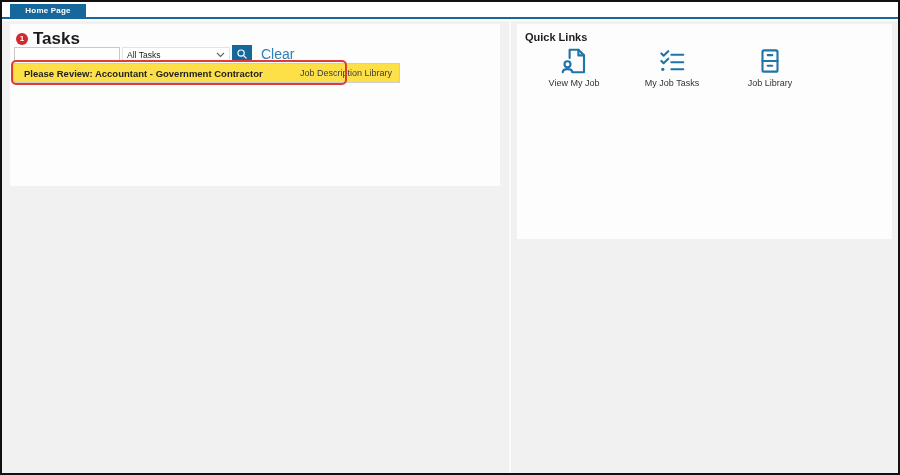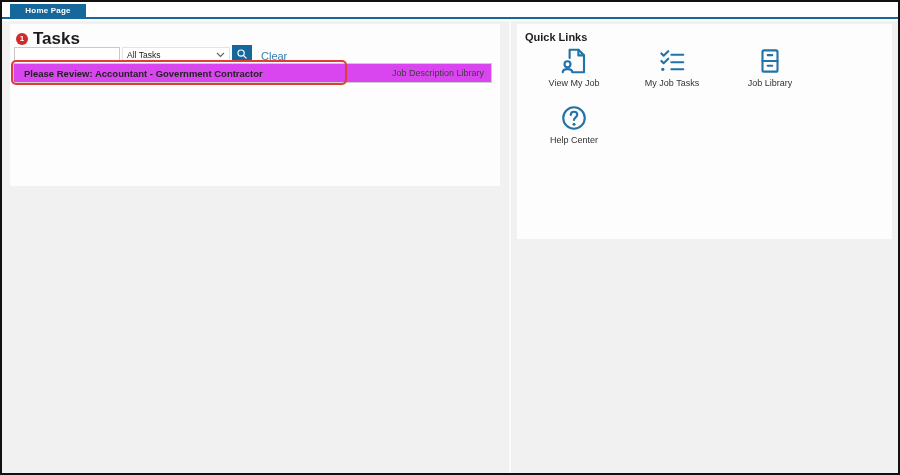--- a/index.html
+++ b/index.html
@@ -42,26 +42,26 @@
   .select-box {
     width:108px; height:15px; margin-left:2px; background:#fff;
     border:1px solid #e3e3e3; display:flex; align-items:center;
     justify-content:space-between; padding:0 4px; cursor:pointer;
   }
   .select-box .sel-text { font-size:8.5px; color:#222; }
   .search-btn {
     width:20px; height:17px; margin-left:2px; background:var(--accent-blue,#16689c);
     border:none; display:flex; align-items:center; justify-content:center; cursor:pointer;
   }
-  .clear-link { margin-left:9px; font-size:11px; color:var(--link-blue,#2e7fb8); cursor:pointer; }
+  .clear-link { margin-left:9px; font-size:14px; color:var(--link-blue,#2e7fb8); cursor:pointer; }
 
   
   .task-row {
-    position:absolute; left:3px; top:39px; width:479px; height:20px;
-    background:#d946ef; border:1px solid #ccc;
+    position:absolute; left:3px; top:39px; width:387px; height:20px;
+    background:#fde047; border:1px solid #ccc;
     display:flex; align-items:center; justify-content:space-between; cursor:pointer;
   }
   .task-title { font-size:9.5px; font-weight:bold; color:#222; padding-left:10px; white-space:nowrap; }
   .task-type  { font-size:9px; color:#3c3c3c; padding-right:7px; white-space:nowrap; }
   .task-highlight {
     position:absolute; left:1px; top:36px; width:336px; height:25px;
     border:2px solid var(--highlight-red,#e23b34); border-radius:5px; pointer-events:none;
   }
 
   
@@ -146,25 +146,17 @@
 
       <div class="ql-tile">
         <svg viewBox="0 0 24 24">
           <rect class="icon-stroke" x="6" y="3.5" width="12" height="17" rx="1.2"></rect>
           <path class="icon-stroke" d="M6 12 H18"></path>
           <path class="icon-stroke" d="M10.2 7.3 h3.6 M10.2 15.8 h3.6"></path>
         </svg>
         <span class="ql-label">Job Library</span>
       </div>
 
-      <div class="ql-tile">
-        <svg viewBox="0 0 24 24">
-          <circle class="icon-stroke" cx="12" cy="12" r="8.6"></circle>
-          <path class="icon-stroke" d="M9.4 9.6 c0-1.6 1.2-2.6 2.6-2.6 1.5 0 2.6 1 2.6 2.4 0 2-2.6 2.2-2.6 4.2"></path>
-          <circle class="icon-fill" cx="12" cy="16.9" r="1.2"></circle>
-        </svg>
-        <span class="ql-label">Help Center</span>
-      </div>
 
     </div>
   </div>
 
 </div>
 
 </body></html>

